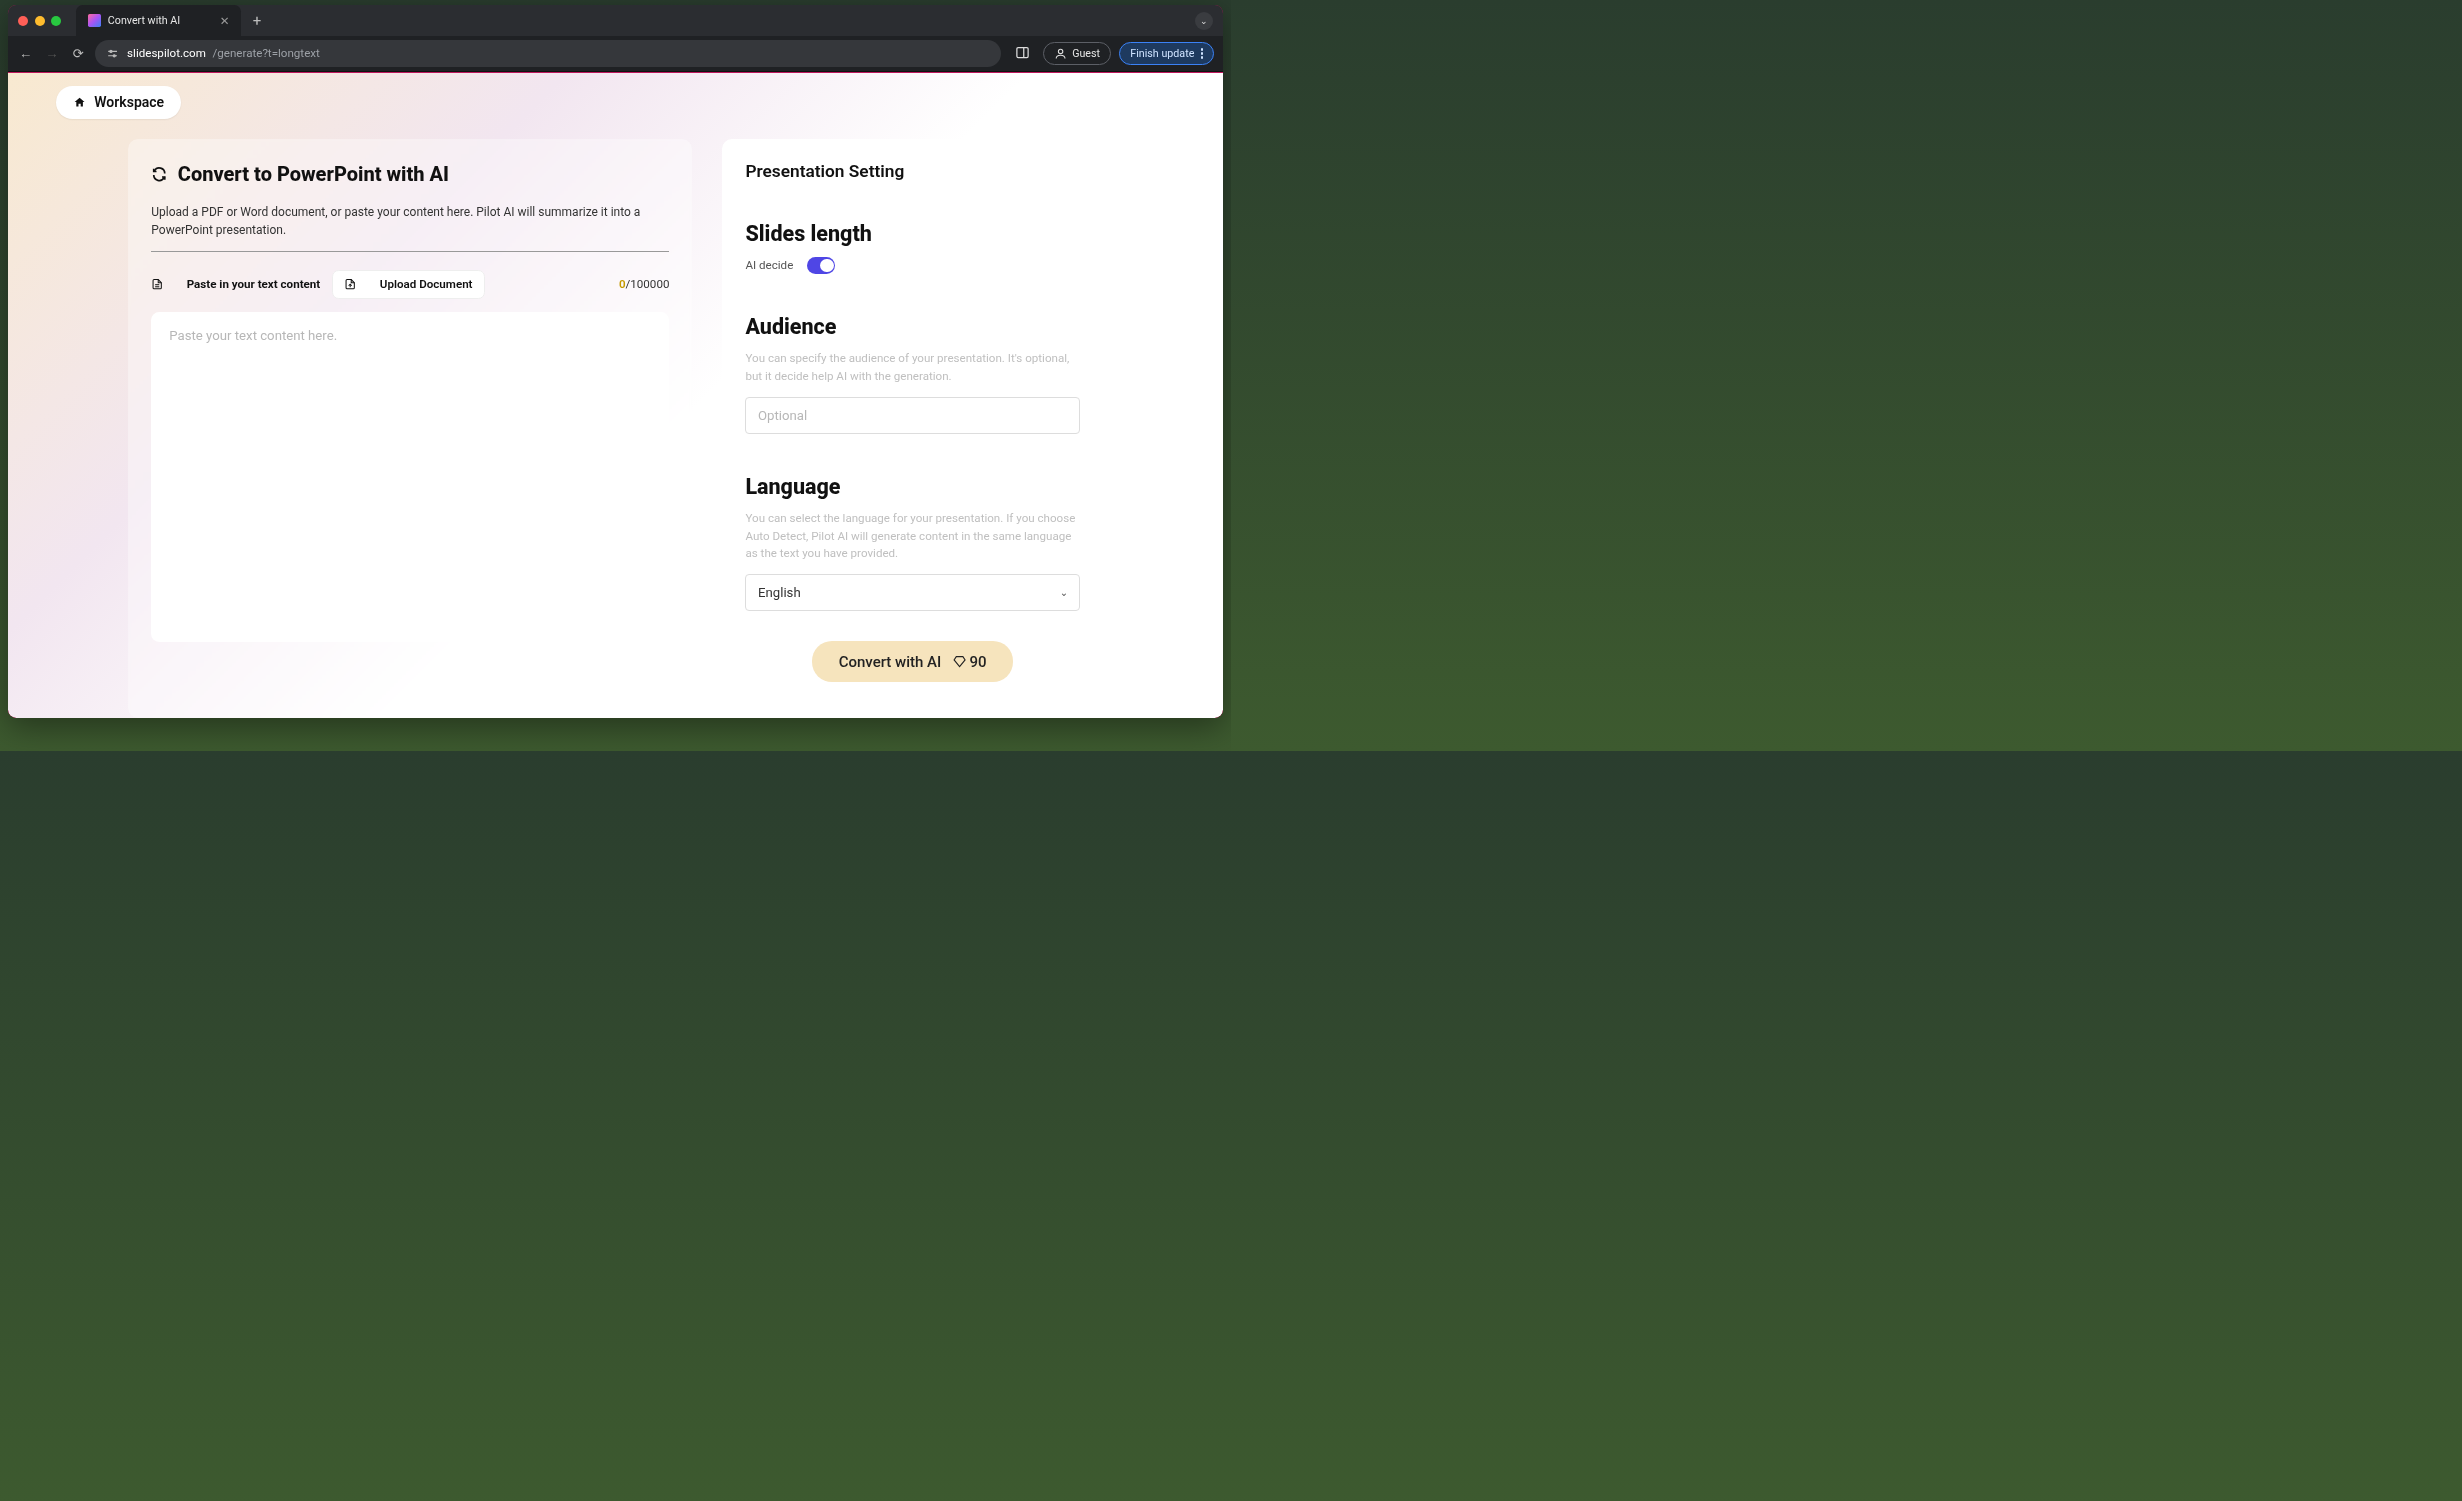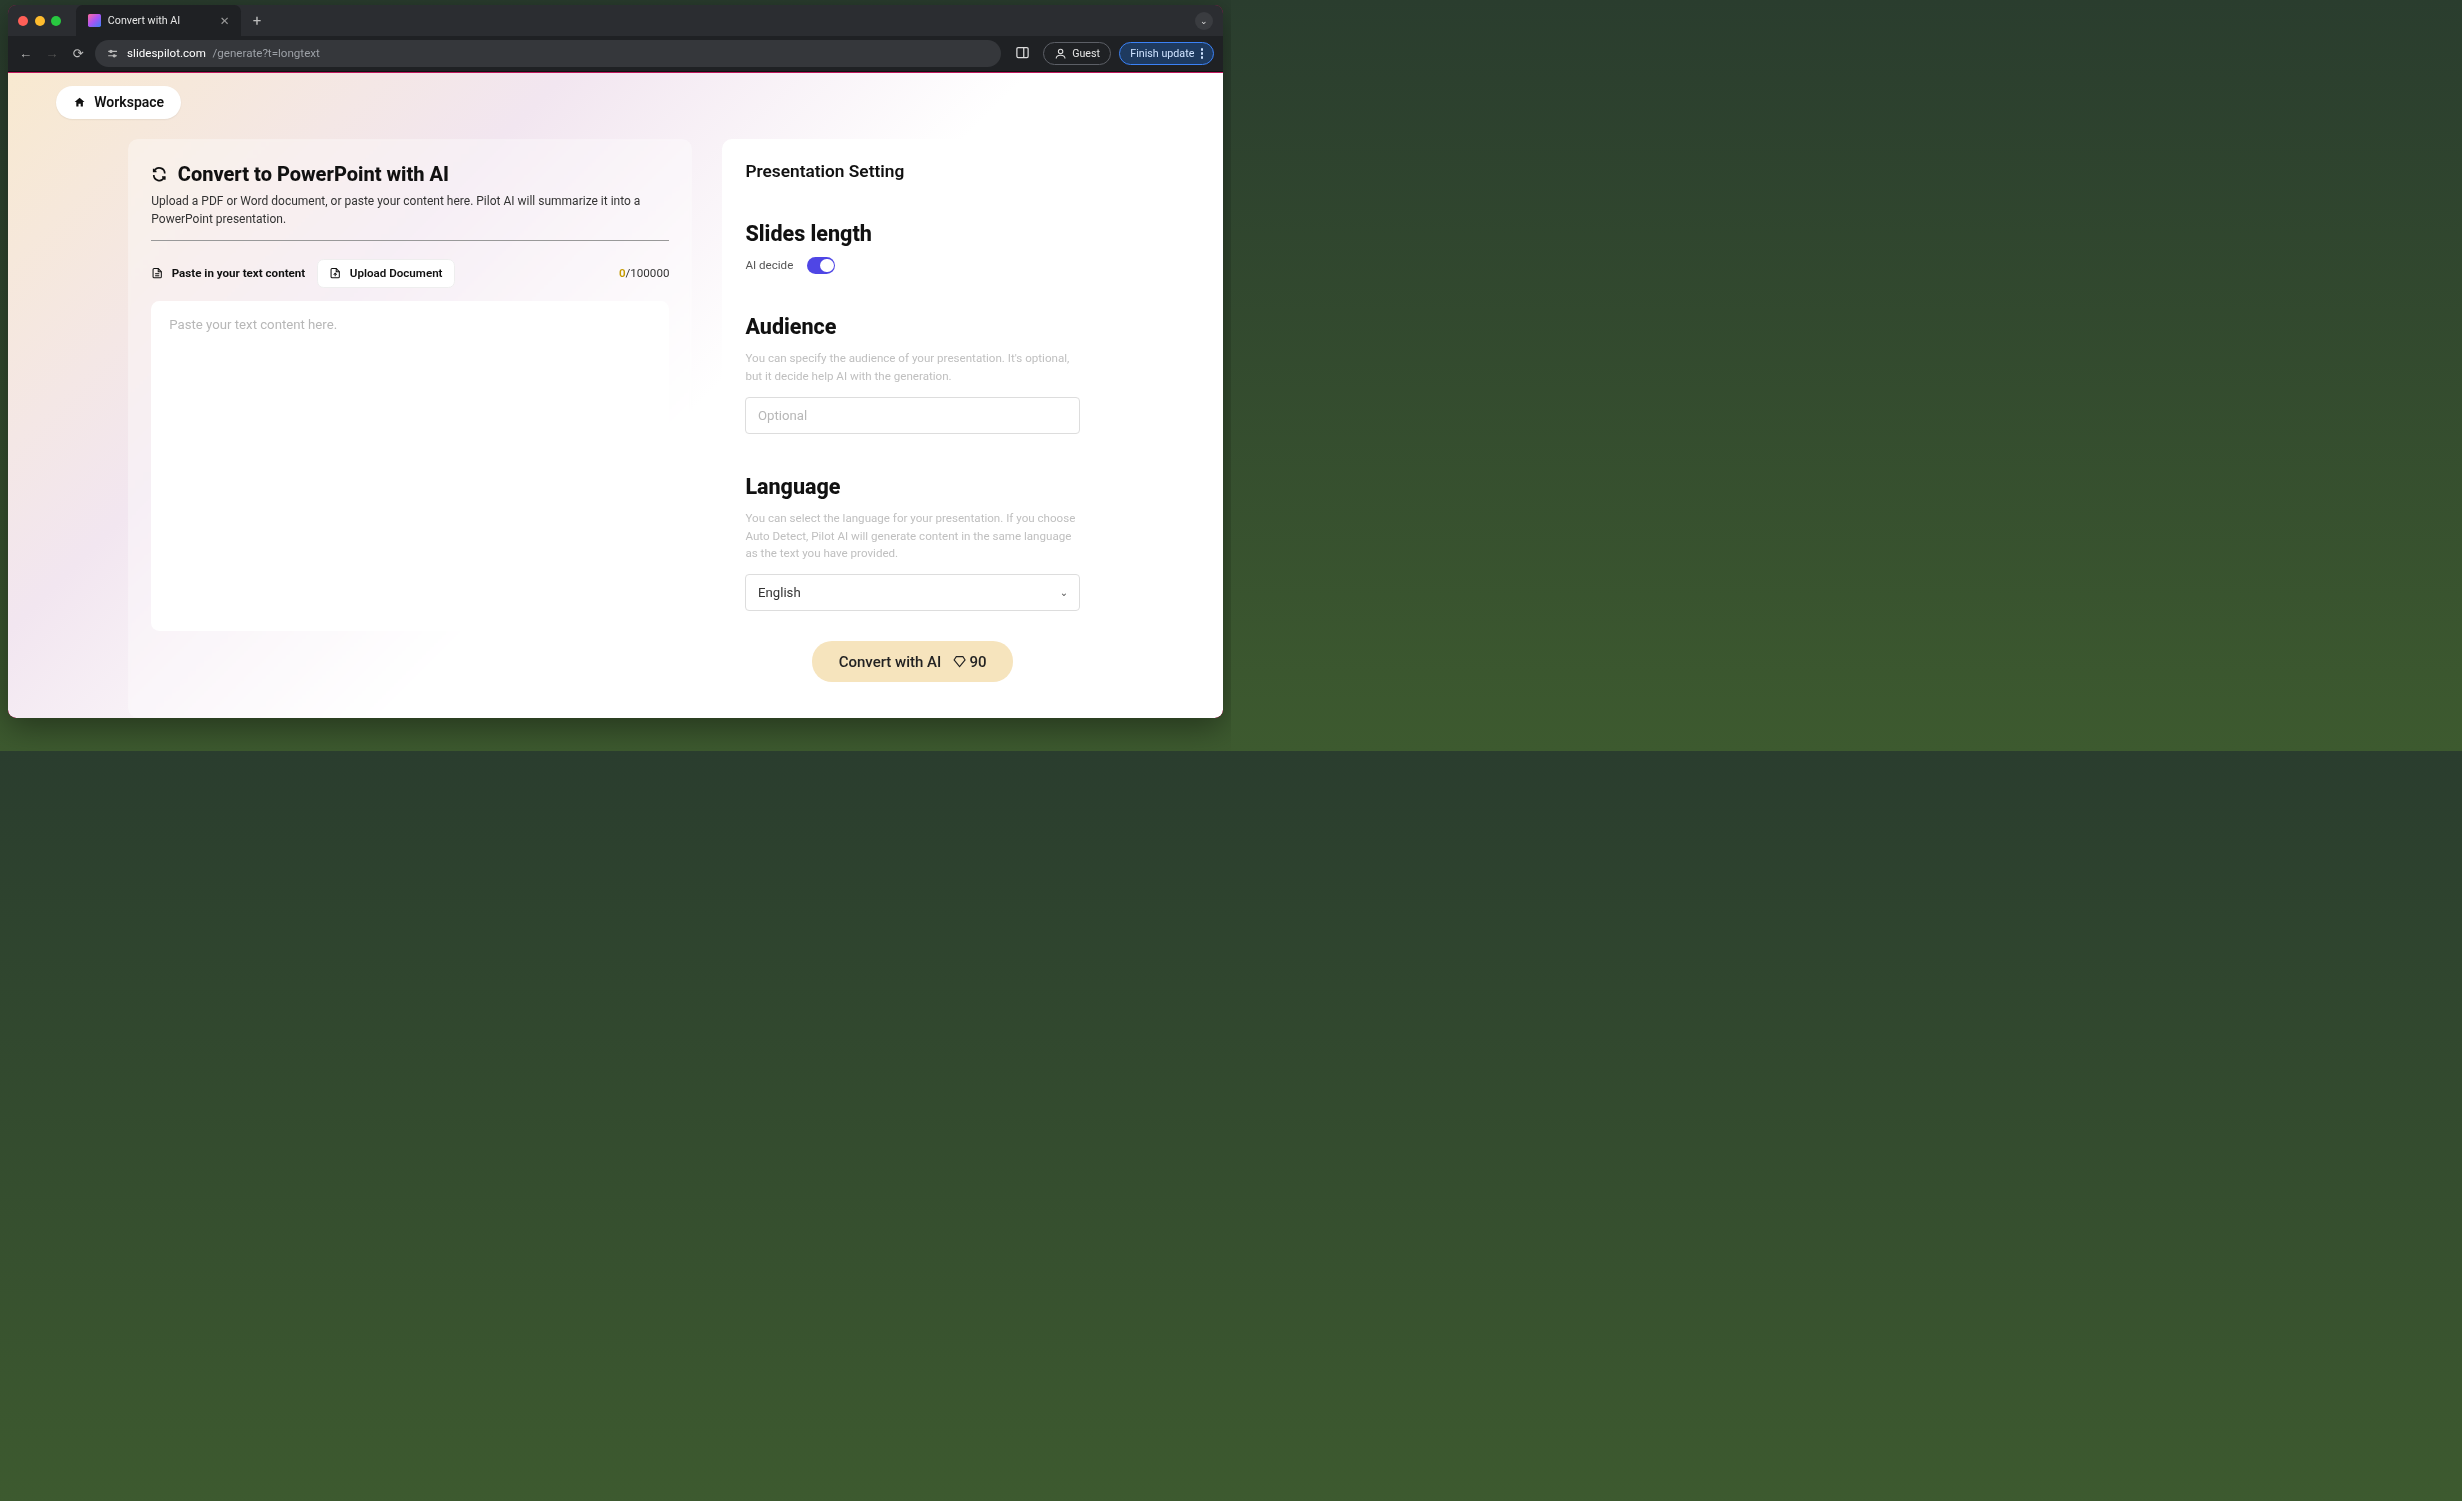--- a/index.html
+++ b/index.html
@@ -95,24 +95,24 @@
   background:rgba(255,255,255,0.35);
   border-radius:10px; flex:1.55; padding:23px 23px 0 23px;
   backdrop-filter: blur(1.7px);
 }
 .right-card{
   background:#fff; border-radius:10px; flex:1; padding:21.5px 23px;
 }
 .lc-header{ display:flex; align-items:center; gap:10px; }
 .refresh-icon{width:16.5px;height:16.5px;}
 .lc-title{ font-size:20px; font-weight:800; color:#111;}
-.lc-desc{ margin-top:6px; color:#333; font-size:12px; line-height:1.5;}
+.lc-desc{ margin-top:17px; color:#333; font-size:12px; line-height:1.5;}
 .lc-divider{ border:none; border-top:0.8px solid #999; margin-top:11.6px; margin-bottom:18px;}
 .tabs-row{ display:flex; align-items:center; gap:11.6px;}
-.input-tab{ display:flex; align-items:center; gap:8px; font-weight:700; font-size:11.6px; color:#111;}
+.input-tab{ display:flex; align-items:center; gap:23px; font-weight:700; font-size:11.6px; color:#111;}
 .input-tab.upload{
   background:#fff; border:0.8px solid #eee; border-radius:6.6px; padding:6.6px 11.6px; font-weight:600;
 }
 .docicon{width:12.4px;height:12.4px;}
 .counter{ margin-left:auto; font-size:11.6px; color:#333;}
 .counter .cur{ color:#c59a00; font-weight:600;}
 .textarea{
   margin-top:13.2px; background:#fff; border-radius:8.3px;
   height:330px; padding:16.5px 18px;
 }

